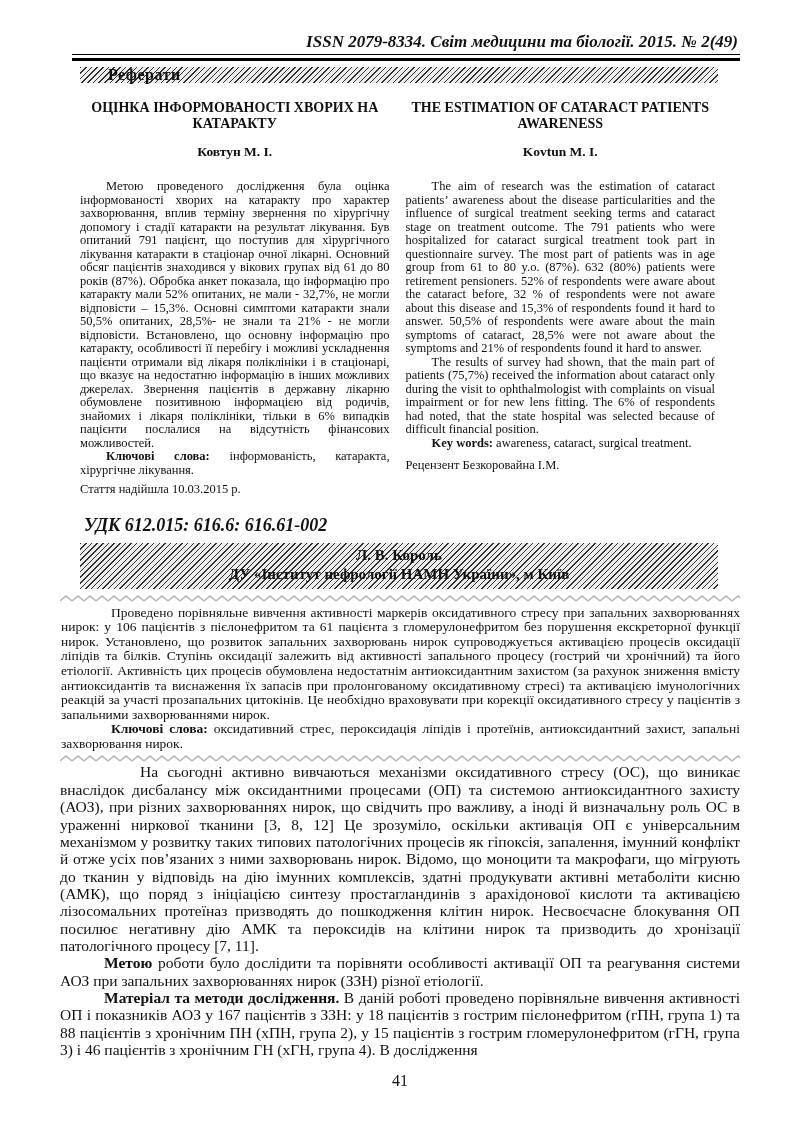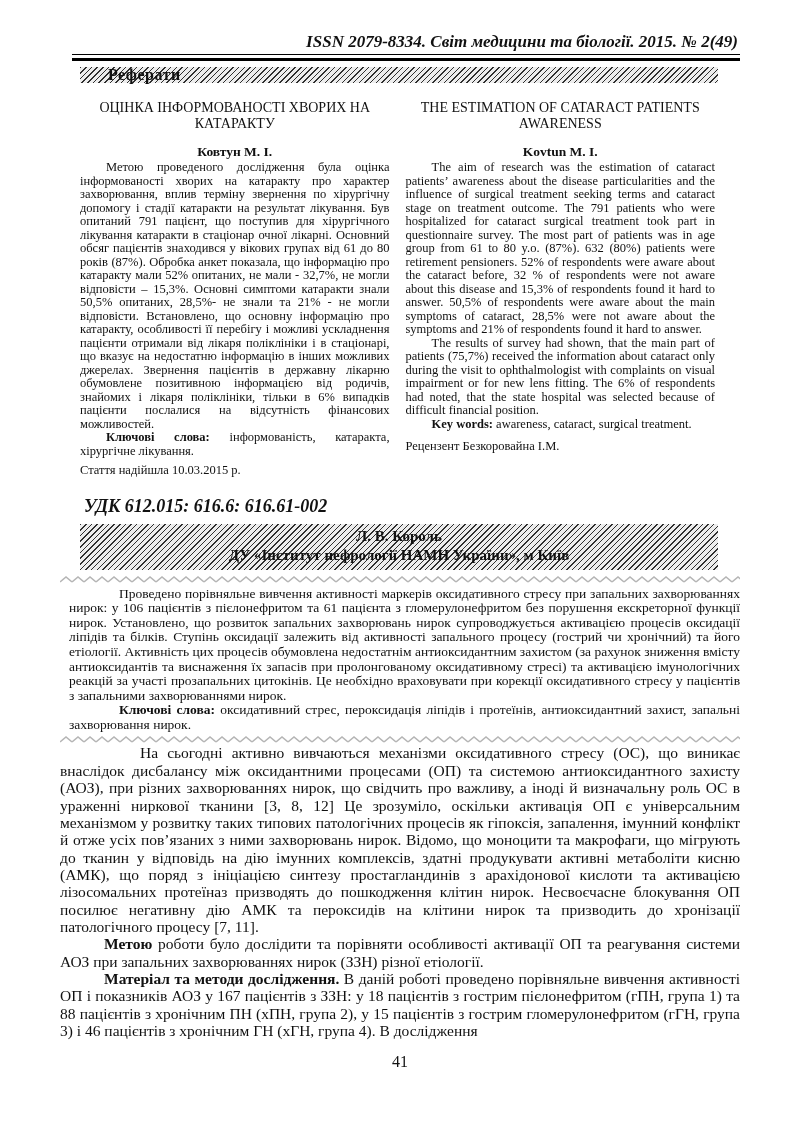--- a/index.html
+++ b/index.html
@@ -64,27 +64,27 @@
     flex:1 1 0;
     font-size:12.5px;
     line-height:1.08;
     text-align:justify;
   }
   .col h2{
     margin:9px 0 12px 0;
     text-align:center;
     font-size:14px;
     line-height:1.15;
-    font-weight:normal;
+    font-weight:bold;
   }
   .col .author{
     text-align:center;
     font-weight:bold;
     font-size:13.5px;
-    margin:2px 0 2px 0;
+    margin:2px 0 21px 0;
   }
   .col p{margin:0;text-indent:26px;}
   .col p+p{margin-top:0;}
   .foot-note{
     font-size:12.5px;
     margin-top:6px;
   }
   .foot-received{padding-right:12px;font-family:Liberation Serif, serif;}
   .foot-reviewer{text-align:left;margin-top:9px;}
   
@@ -110,21 +110,21 @@
     font-weight:bold;
   }
   
   .abstract-block{margin-top:5px;}
   .zigzag{display:block;width:100%;height:9px;}
   .zigzag path{stroke:var(--zigzag);}
   .abs-text{
     font-size:13.5px;
     line-height:1.08;
     text-align:justify;
-    margin:3px 0 3px 9px;
+    margin:3px 0 3px 1px;
   }
   .abs-text p{margin:0;text-indent:50px;}
   
   .body-text{
     font-size:15.5px;
     line-height:1.12;
     text-align:justify;
   }
   .body-text p{margin:0;text-indent:44px;}
   .body-text p.first{text-indent:80px;}

